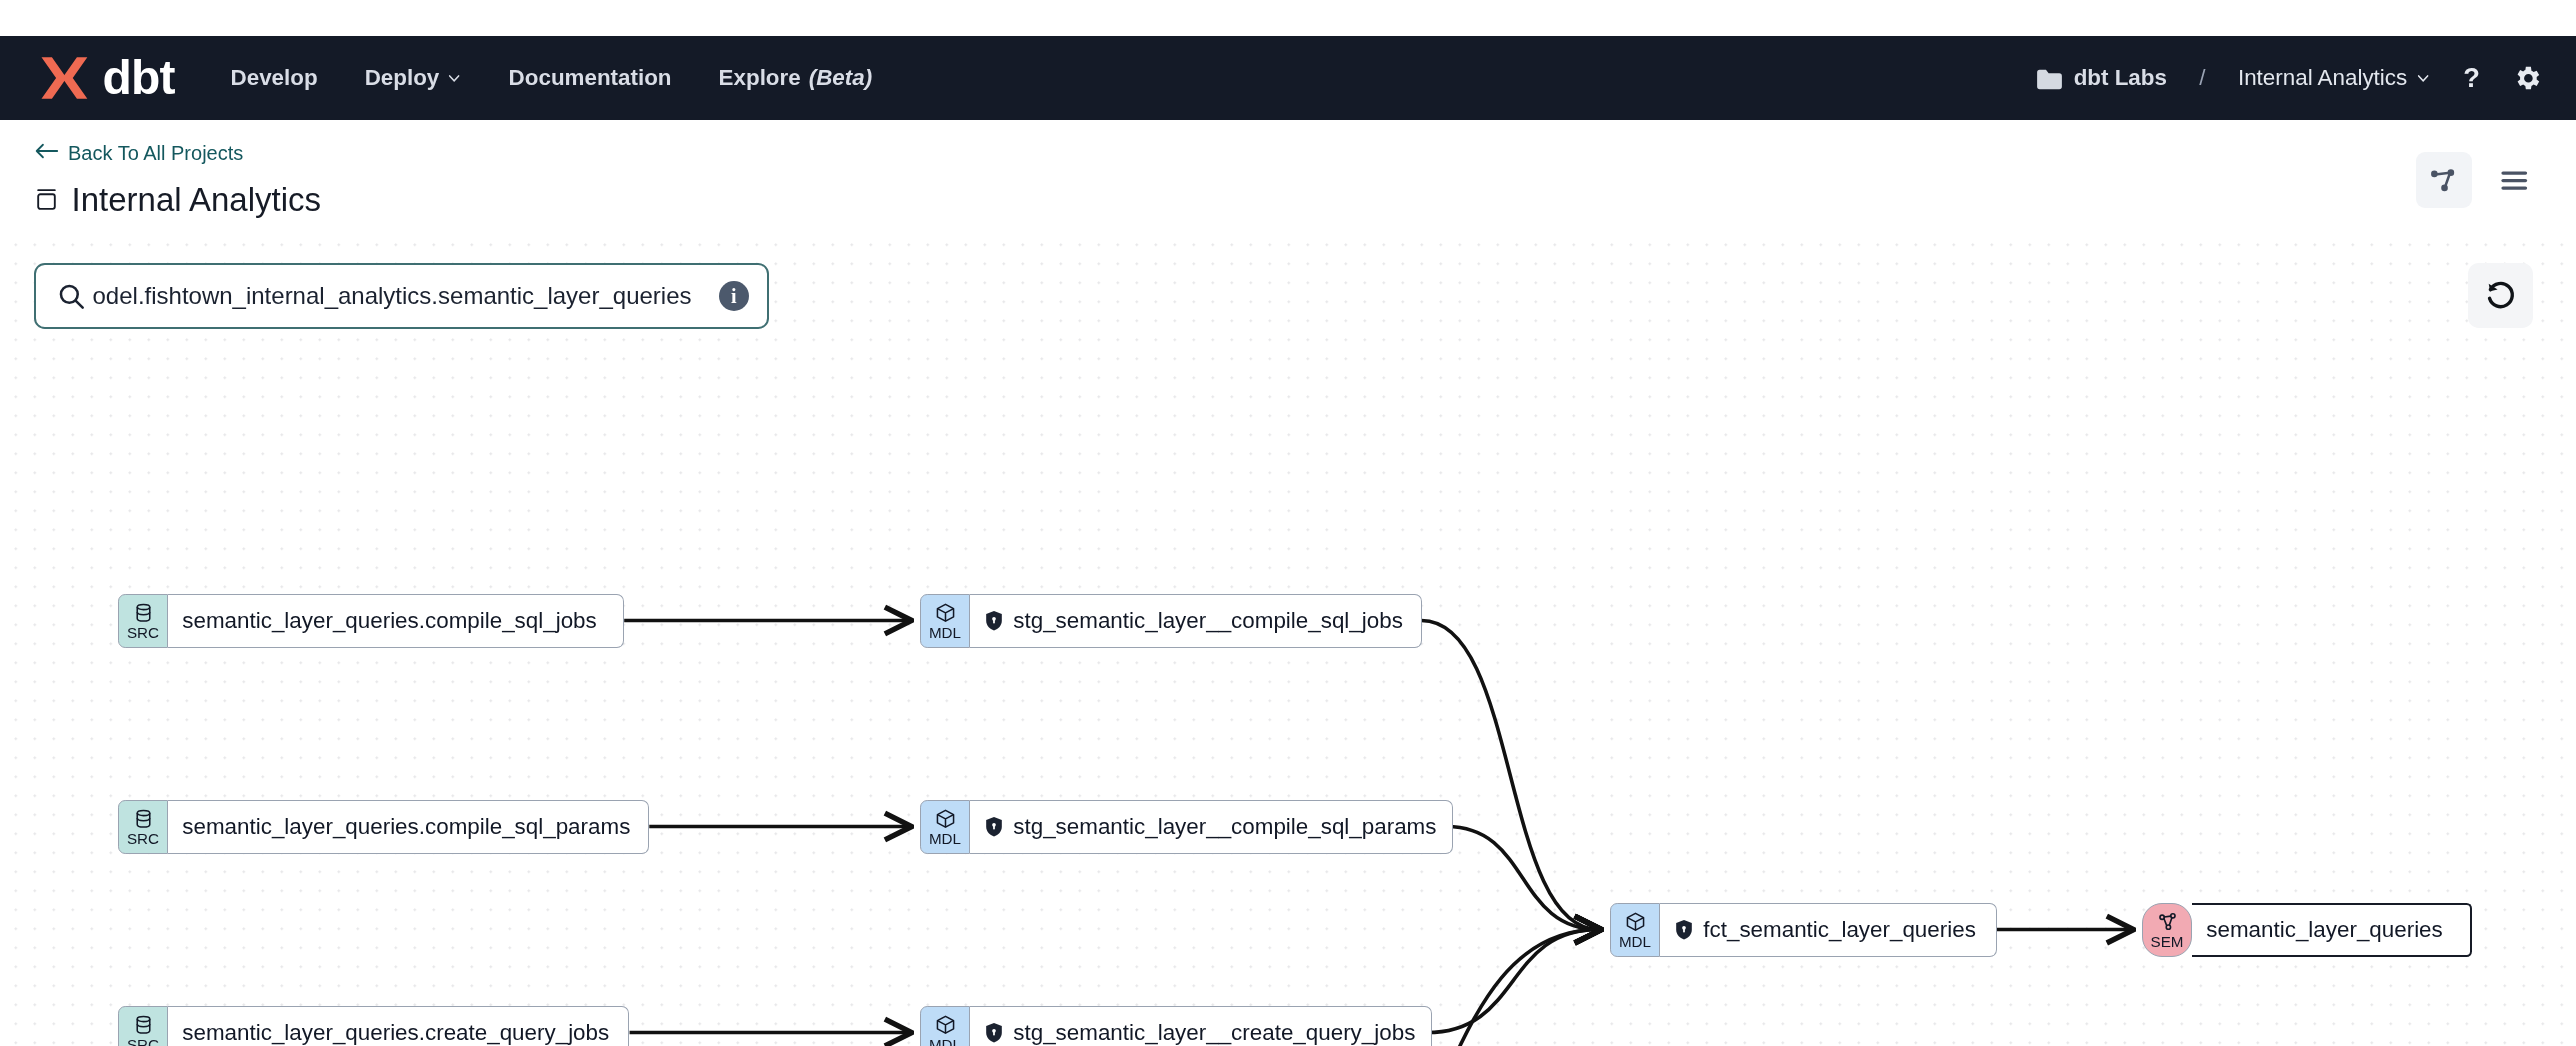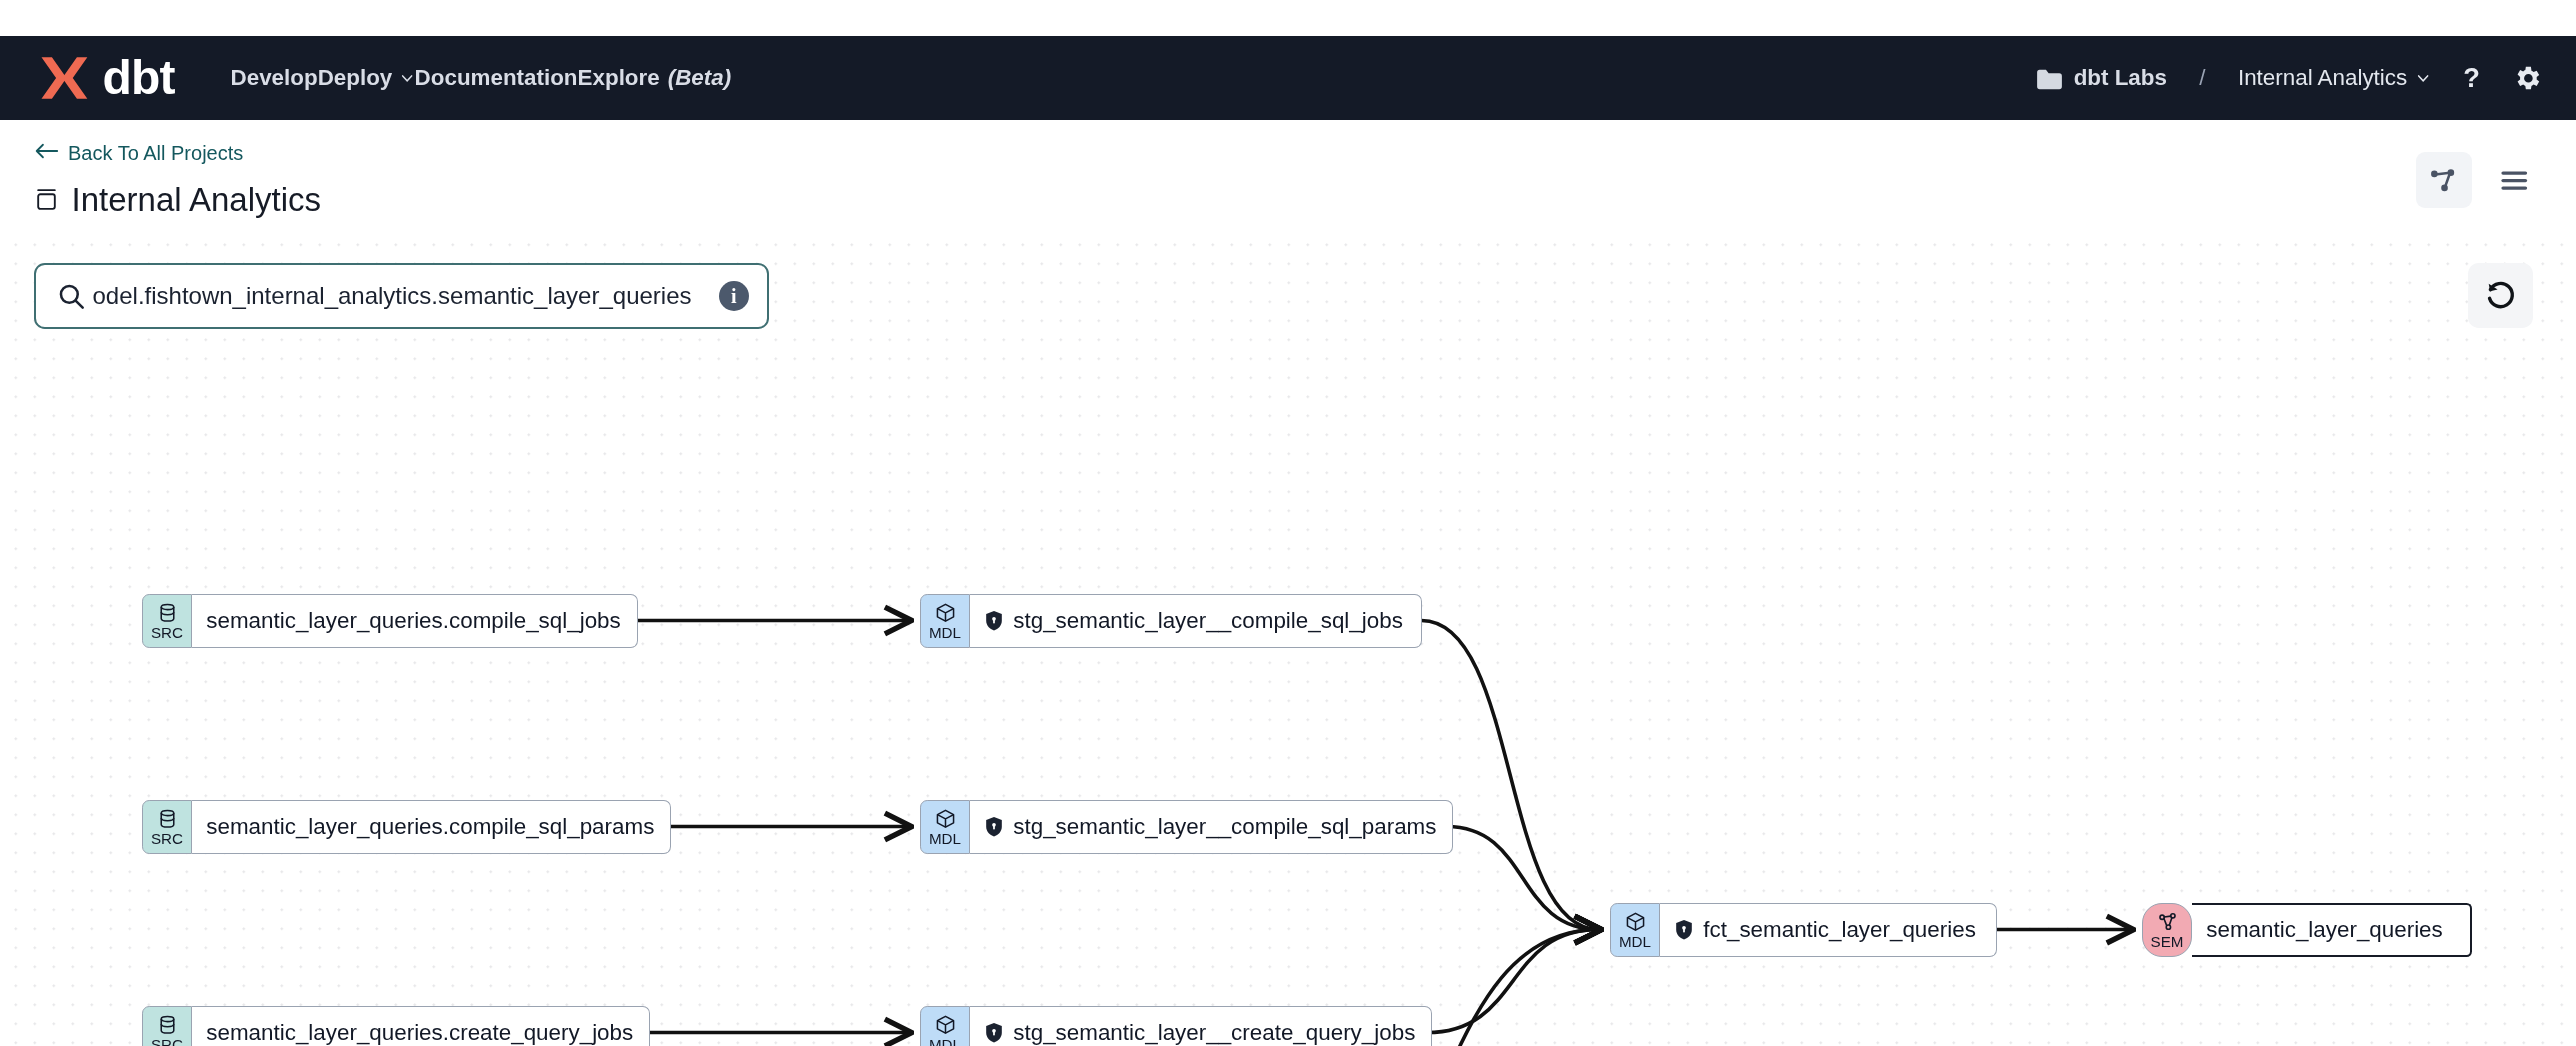--- a/index.html
+++ b/index.html
@@ -19,21 +19,21 @@
     padding: 0 34px;
     position: relative;
     margin-top: 36px;
   }
   .logo { display:flex; align-items:center; gap:0px; margin-right: 56px; }
   .logo-mark { width: 65px; height: 50px; }
   .logo-word {
     color:#ffffff; font-size:48px; font-weight:700; letter-spacing:-0.9px;
     line-height:1; margin-left:3.6px; font-family:"Liberation Sans", sans-serif;
   }
-  .navlinks { display:flex; align-items:center; }
+  .navlinks { display:flex; align-items:center; gap:47px; }
   .navlink {
     color:#d9dde6; font-size:22.4px; font-weight:700; cursor:pointer;
     display:flex; align-items:center; gap:8px; white-space:nowrap;
   }
   .navlink .beta { font-style: italic; font-weight:700; }
   .chev { display:inline-block; width:14.3px; height:14.3px; }
   .nav-right {
     position:absolute; right:34px; top:0; height:84px;
     display:flex; align-items:center; gap:27px;
   }
@@ -126,21 +126,21 @@
   .badge {
     width:50px; flex:none;
     border:0.9px solid #9aa3b1;
     border-top-left-radius:7.2px; border-bottom-left-radius:7.2px;
     display:flex; flex-direction:column; align-items:center;
     justify-content:center; gap:0.9px;
     font-size:15.2px; font-weight:400; color:#121826;
     line-height:1;
   }
   .badge .glyph { display:flex; align-items:center; justify-content:center; height:21.5px; }
-  .badge.src { background:#bfe3e0;margin-left:24px; }
+  .badge.src { background:#bfe3e0; }
   .badge.mdl { background:#bedcf7; }
   .badge.sem { background:#f2aab3; }
   .body {
     flex:1; background:#ffffff;
     border:0.9px solid #9aa3b1; border-left:none;
     border-top-right-radius:7.2px; border-bottom-right-radius:7.2px;
     display:flex; align-items:center; gap:9px;
     padding: 0 16px 0 14.3px;
     font-size:22.4px; color:#121826; white-space:nowrap;
   }

